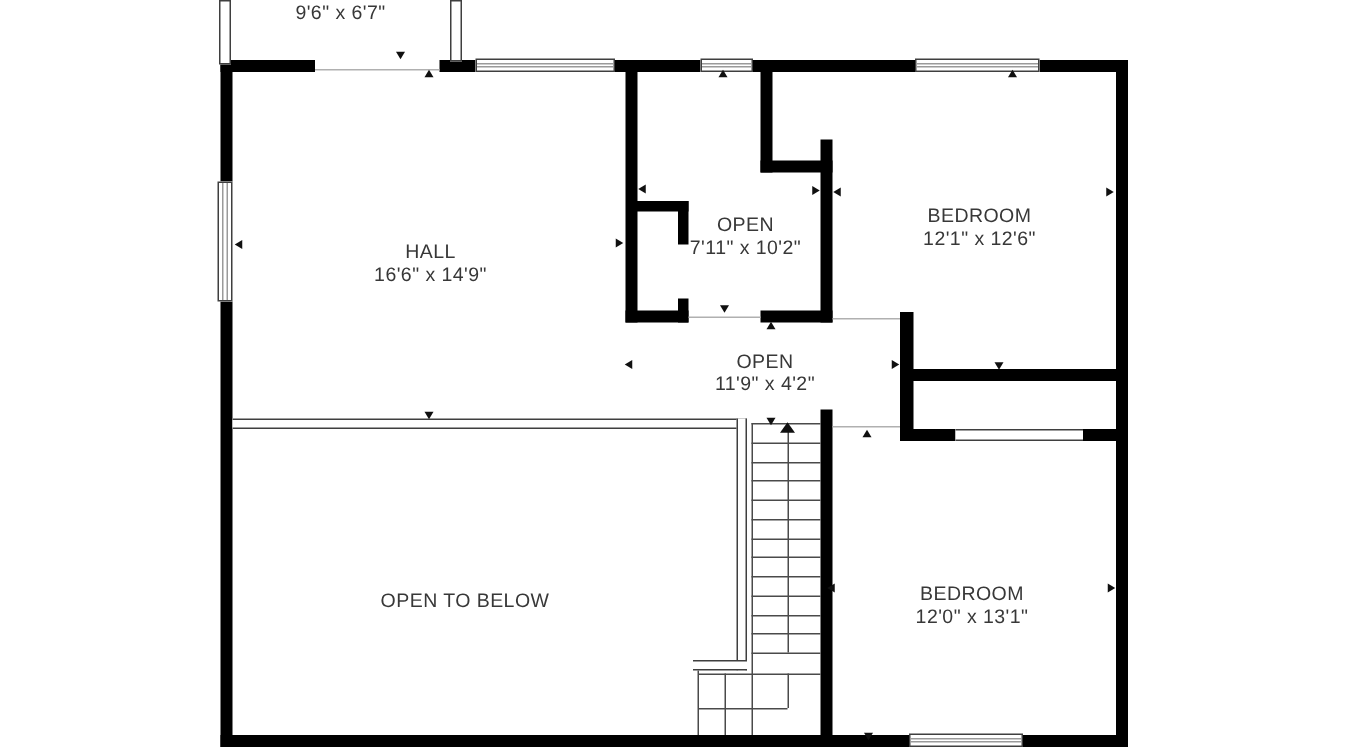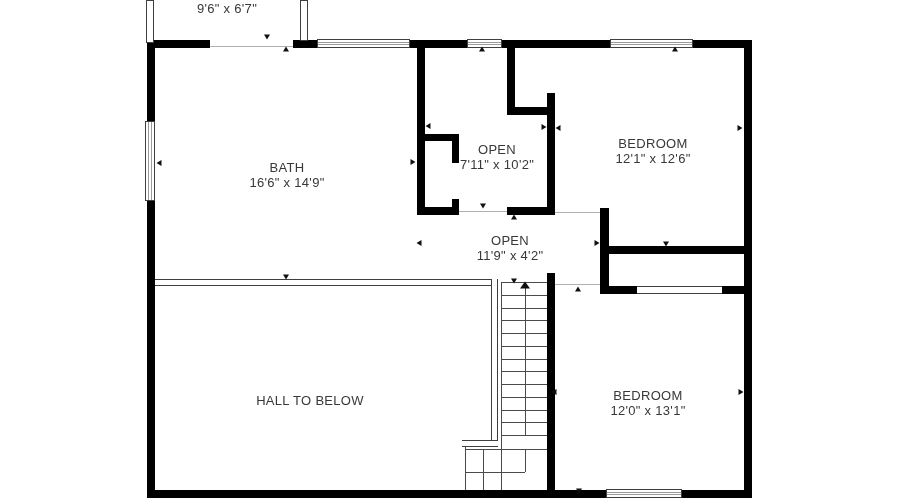--- a/index.html
+++ b/index.html
@@ -119,38 +119,38 @@
       <div class="marker up" style="left: 578px; top: 289px;"></div>
       <div class="marker left" style="left: 554px; top: 392px;"></div>
       <div class="marker right" style="left: 741px; top: 392px;"></div>
       <div class="marker down" style="left: 579px; top: 491px;"></div>
       <div class="marker up big" style="left: 525px; top: 285px;"></div>
     </div>
 
   <div class="room-label" id="lbl-balcony">9'6" x 6'7"</div>
 
   <div class="room-label" id="lbl-loft">
-    <div>BATH</div>
+    <div>HALL</div>
     <div>16'6" x 14'9"</div>
   </div>
 
   <div class="room-label" id="lbl-bath">
     <div>OPEN</div>
     <div>7'11" x 10'2"</div>
   </div>
 
   <div class="room-label" id="lbl-bedroom1">
     <div>BEDROOM</div>
     <div>12'1" x 12'6"</div>
   </div>
 
   <div class="room-label" id="lbl-hall">
     <div>OPEN</div>
     <div>11'9" x 4'2"</div>
   </div>
 
-  <div class="room-label" id="lbl-open">HALL TO BELOW</div>
+  <div class="room-label" id="lbl-open">OPEN TO BELOW</div>
 
   <div class="room-label" id="lbl-bedroom2">
     <div>BEDROOM</div>
     <div>12'0" x 13'1"</div>
   </div>
 </div>
 
 </body></html>

